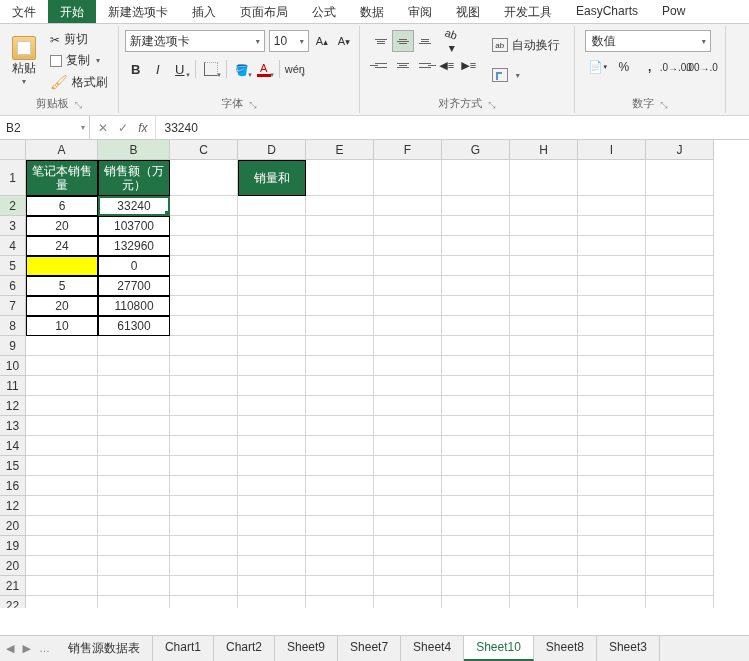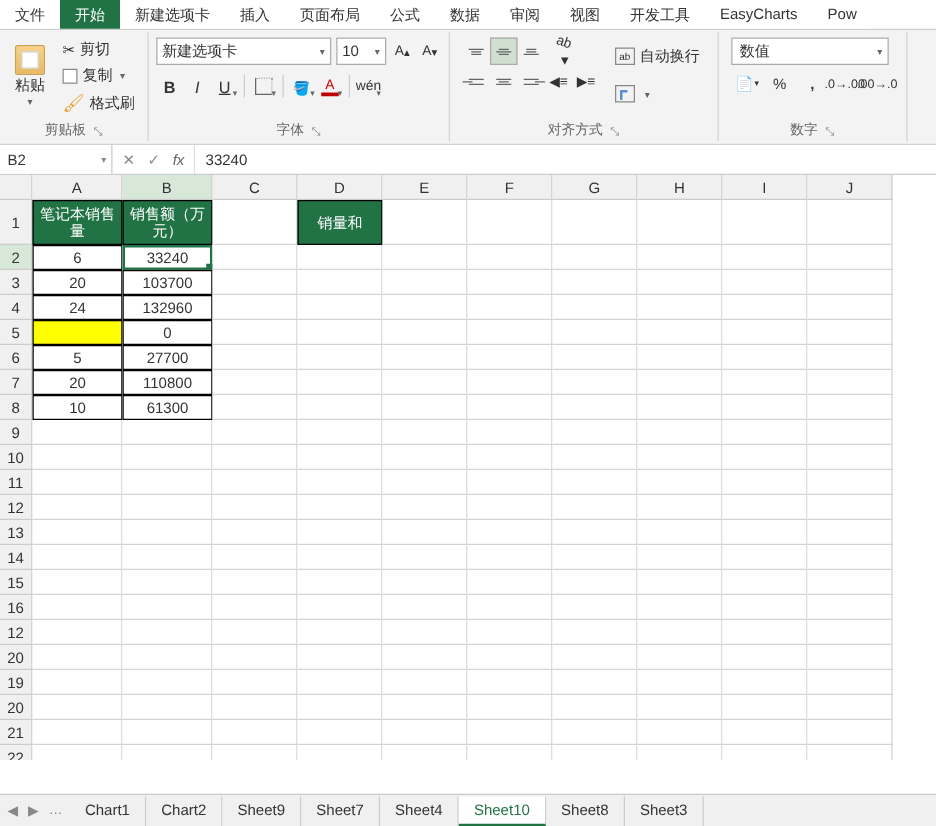--- a/index.html
+++ b/index.html
@@ -570,20 +570,21 @@
     </div>
 </div>
 
 <div class="sheet-bar">
   <div class="sheet-nav">
     <span class="sheet-nav-btn">◀</span>
     <span class="sheet-nav-btn">▶</span>
     <span class="sheet-nav-btn">…</span>
   </div>
   <div class="sheet-tabs" id="sheetTabs">
+      <div class="sheet-tab">销售源数据表</div>
       <div class="sheet-tab">Chart1</div>
       <div class="sheet-tab">Chart2</div>
       <div class="sheet-tab">Sheet9</div>
       <div class="sheet-tab">Sheet7</div>
       <div class="sheet-tab">Sheet4</div>
       <div class="sheet-tab active">Sheet10</div>
       <div class="sheet-tab">Sheet8</div>
       <div class="sheet-tab">Sheet3</div>
     </div>
 </div>

